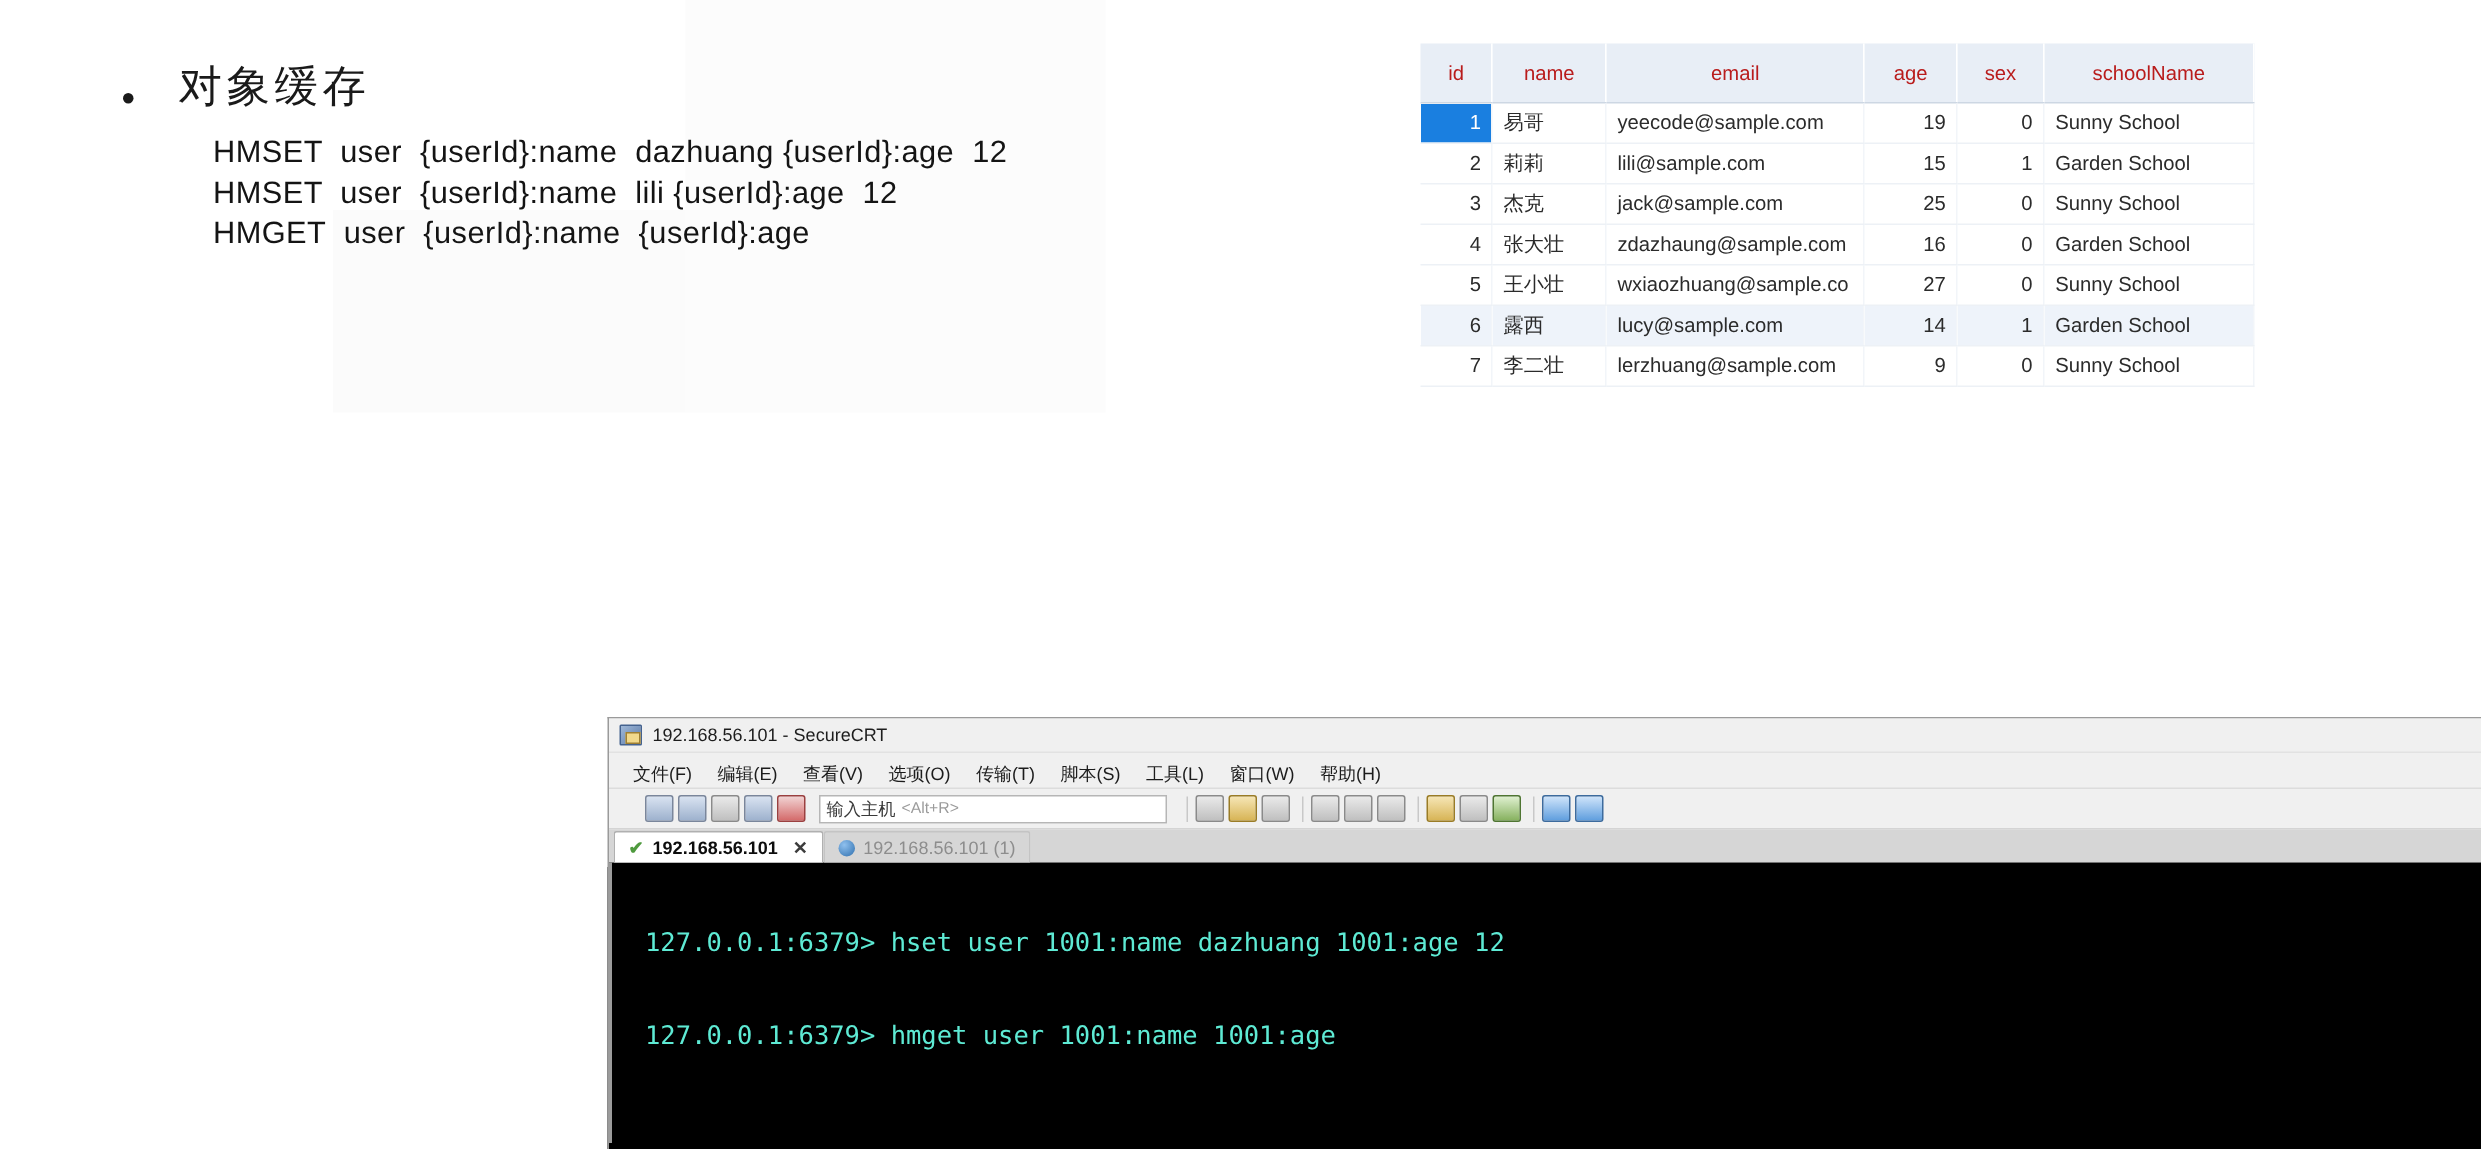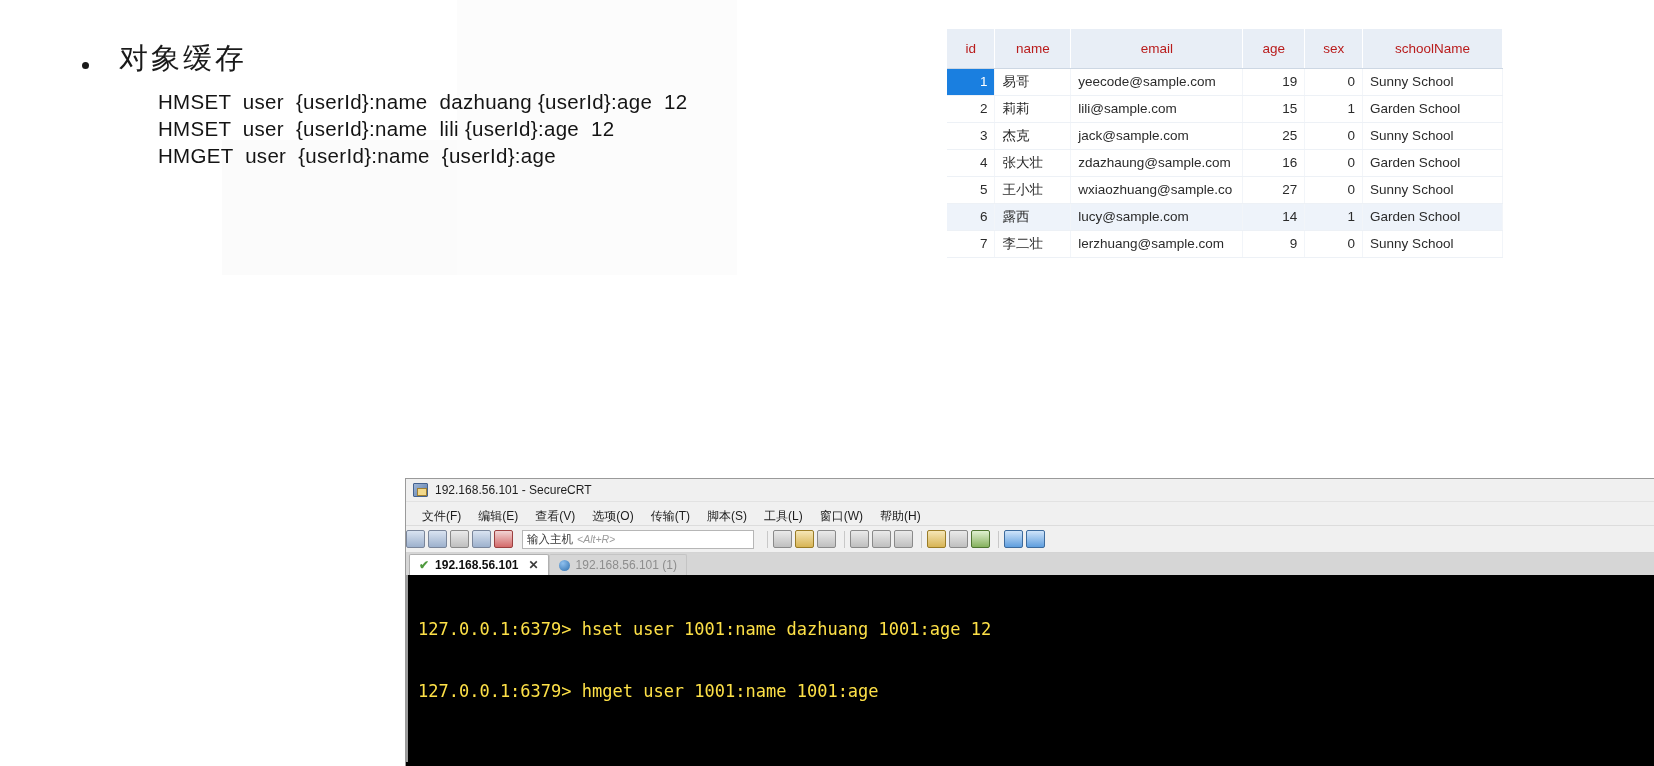--- a/index.html
+++ b/index.html
@@ -24,21 +24,21 @@
   }
   .bullet-row { position: absolute; left: 40px; top: 40px; display: flex; align-items: flex-start; }
   .bullet-dot {
     width: 7px; height: 7px; border-radius: 50%; background: #1a1a1a;
     margin-top: 22px; margin-right: 30px; flex: none;
   }
   .bullet-title {
     font-size: 29px; color: #1a1a1a; letter-spacing: 3px;
     font-family: "Liberation Serif", serif; line-height: 1.25;
   }
-  .cmd-lines { position: absolute; left: 116px; top: 88px; }
+  .cmd-lines { position: absolute; left: 100px; top: 88px; }
   .cmd-line {
     font-size: 20.5px; color: #141414; line-height: 27px;
     font-family: "Liberation Sans", sans-serif; letter-spacing: 0.3px;
     white-space: pre;
   }
 
   
   .data-table-wrap {
     position: absolute; left: 947px; top: 29px;
     width: 556px; background: #ffffff;
@@ -86,39 +86,39 @@
   .crt-title-text { font-size: 12px; color: #1d1d1d; }
 
   .crt-menubar {
     height: 24px; background: #f0f0f0; display: flex; align-items: flex-end;
     padding-left: 16px; gap: 17px; border-bottom: 1px solid #dcdcdc;
   }
   .crt-menu-item { font-size: 12px; color: #1c1c1c; cursor: default; white-space: nowrap; }
 
   .crt-toolbar {
     height: 27px; background: #f0f0f0; display: flex; align-items: center;
-    padding-left: 0; border-bottom: 1px solid #d4d4d4;
+    padding-left: 24px; border-bottom: 1px solid #d4d4d4;
   }
   .tb-icon {
     width: 19px; height: 18px; margin-right: 3px; border-radius: 2px; flex: none;
     position: relative; border: 1px solid #7a869b;
     background: linear-gradient(#d9e3f1,#9db1cd);
   }
   .tb-icon.red { background: linear-gradient(#f1d3d3,#d46a6a); border-color: #9b4040; }
   .tb-icon.gold { background: linear-gradient(#f6e6b6,#d7b455); border-color: #9a7c26; }
   .tb-icon.grey { background: linear-gradient(#eaeaea,#bfbfbf); border-color: #8a8a8a; }
   .tb-icon.green { background: linear-gradient(#dff0d0,#86b15e); border-color: #4f7532; }
   .tb-icon.blue { background: linear-gradient(#cfe4fa,#5f9ede); border-color: #3d6b9d; }
   .tb-hostbox {
     margin-left: 6px; margin-right: 8px; width: 232px; height: 19px;
     background: #ffffff; border: 1px solid #b6b6b6; display: flex; align-items: center;
     padding-left: 4px; gap: 4px;
   }
   .tb-host-label { font-size: 11.5px; color: #3a3a3a; }
-  .tb-host-hint { font-size: 10.5px; color: #9b9b9b; font-style: italic; }
+  .tb-host-hint { font-size: 10.5px; color: #9b9b9b; }
   .tb-sep { width: 1px; height: 17px; background: #c8c8c8; margin: 0 5px; flex: none; }
 
   .crt-tabbar {
     height: 22px; background: #d6d6d6; display: flex; align-items: flex-end;
     padding-left: 3px;
   }
   .crt-tab {
     height: 21px; display: flex; align-items: center; padding: 0 9px; gap: 6px;
     font-size: 12px; color: #242424; border: 1px solid #b0b0b0; border-bottom: none;
     background: #c2c2c2; border-radius: 2px 2px 0 0;
@@ -127,24 +127,24 @@
   .crt-tab.inactive { background: #d6d6d6; color: #8d8d8d; border-color: #c4c4c4; }
   .tab-check { color: #4f9a3e; font-size: 12px; line-height: 1; }
   .tab-dot {
     width: 11px; height: 11px; border-radius: 50%;
     background: radial-gradient(circle at 35% 30%, #8fc0ee, #2f6fae);
     flex: none;
   }
   .tab-close { font-size: 12px; color: #3c3c3c; margin-left: 4px; }
 
   .crt-terminal {
-    background: #000000; height: 187px; padding: 3px 0 0 10px;
+    background: #000000; height: 187px; padding: 3px 0 0 22px;
     border-left: 2px solid #9c9c9c;
     font-family: "DejaVu Sans Mono", "Liberation Mono", monospace;
-    font-size: 17px; line-height: 20.5px; color: #fde047; white-space: pre;
+    font-size: 17px; line-height: 20.5px; color: #5eead4; white-space: pre;
     letter-spacing: 0px; overflow: hidden;
   }
   .term-line { white-space: pre; }
 
   
   .term-bleed {
     position: absolute; left: 405px; top: 578px; width: 1249px; height: 188px;
     background: #000000; z-index: 0;
   }
   .crt-window { z-index: 2; background: transparent; }

